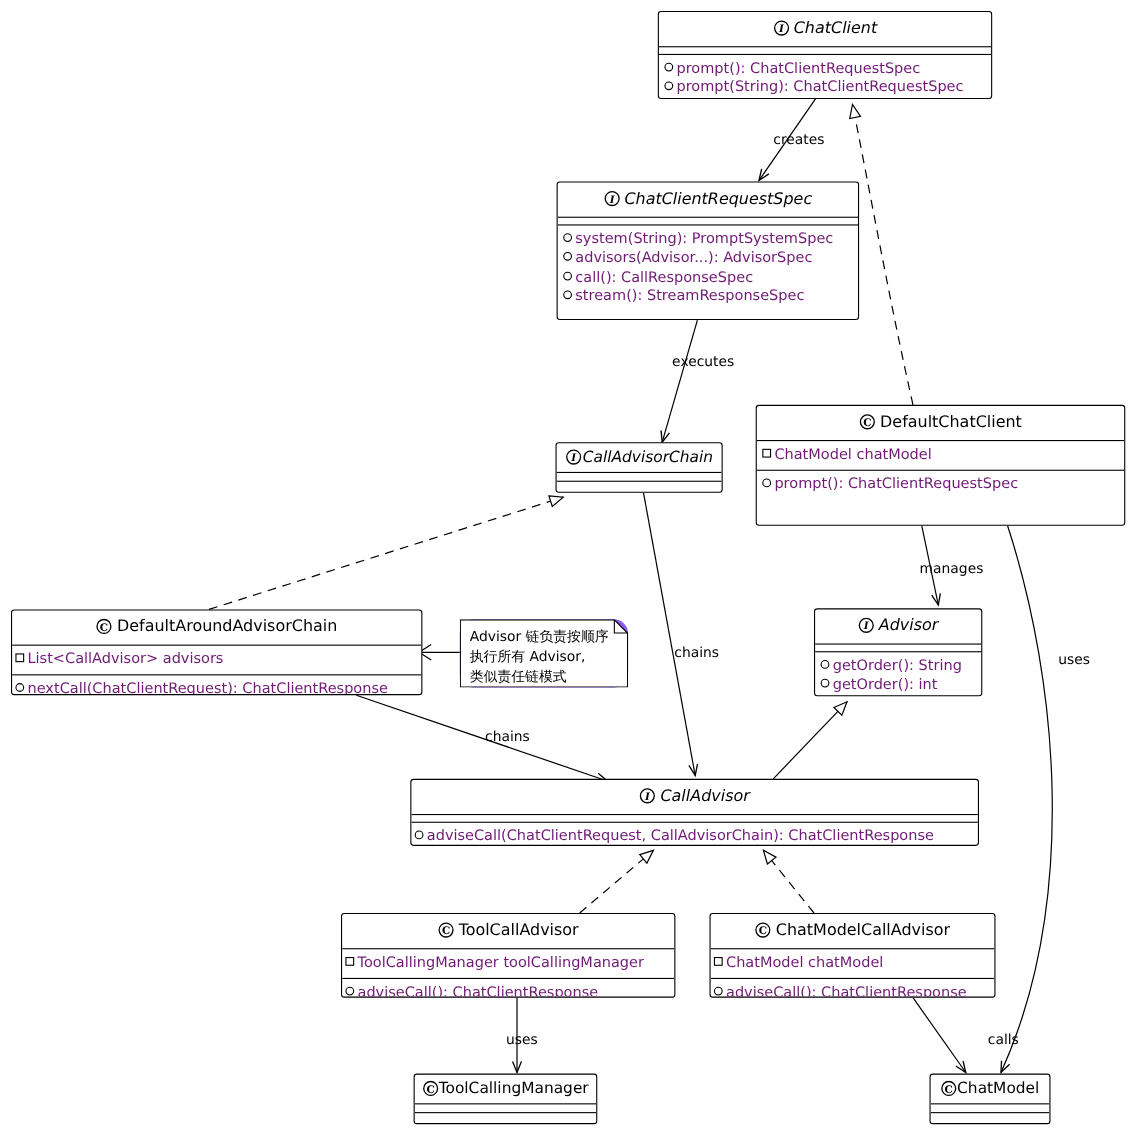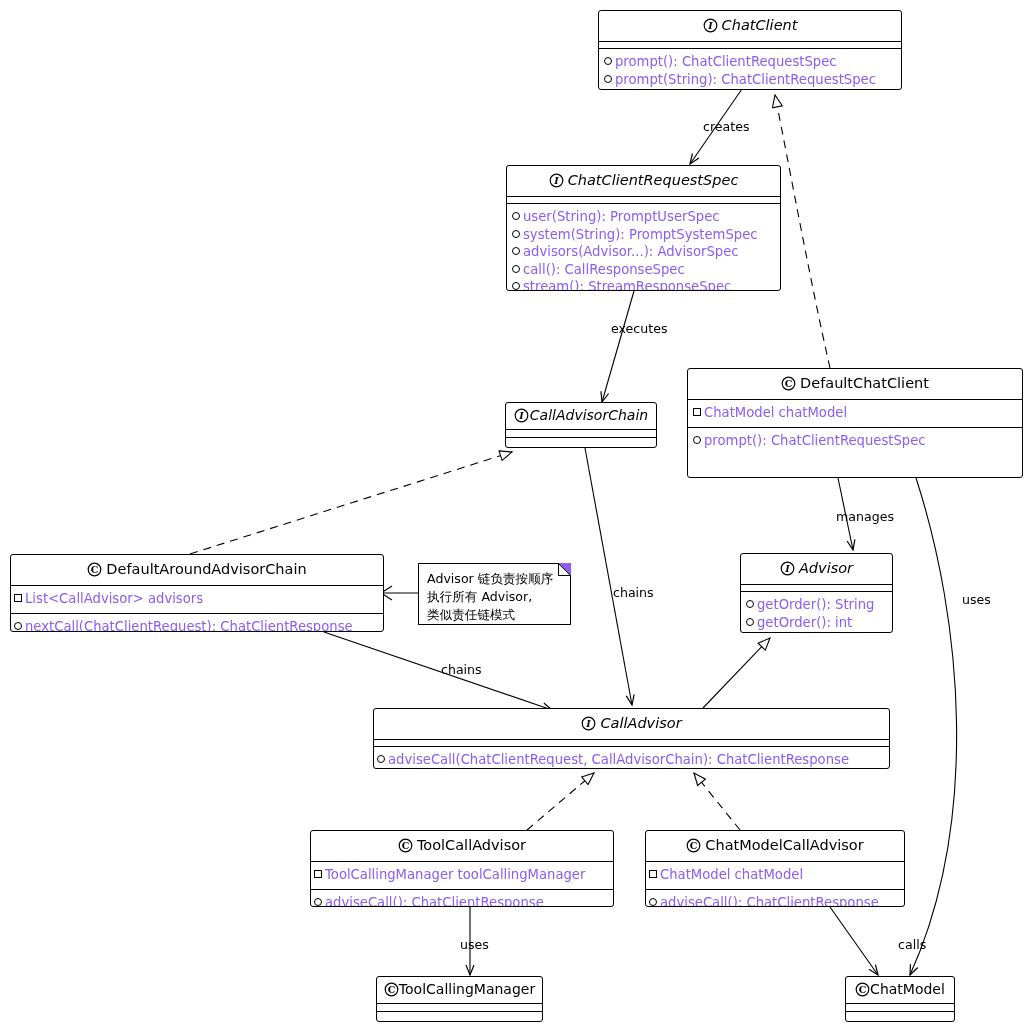--- a/index.html
+++ b/index.html
@@ -51,21 +51,21 @@
   .spacer-row {
     height: 7px;
   }
   .member-list {
     padding: 4px 5px 5px 5px;
   }
   .member {
     font-size: 13.2px;
     line-height: 17.5px;
     white-space: nowrap;
-    color: #8b5cf6;
+    color: #701a75;
     display: block;
   }
   .stereo {
     display: inline-block;
     position: relative;
     width: 15px;
     height: 15px;
     vertical-align: -3px;
     margin-right: 4px;
   }
@@ -92,20 +92,21 @@
     width: 6px;
     height: 6px;
     border: 1px solid #000;
     vertical-align: 1px;
     margin-right: 3px;
   }
   .note-box {
     position: absolute;
     box-sizing: border-box;
     background: #8b5cf6;
+    border-radius: 13px;
   }
   .note-box .note-text {
     position: absolute;
     left: 9px;
     top: 7px;
     font-size: 12.6px;
     line-height: 18px;
     color: #000000;
     white-space: pre;
   }
@@ -214,21 +215,20 @@
         <span class="stereo">
           <svg width="15" height="15" viewBox="0 0 15 15">
               <circle cx="7.5" cy="7.5" r="6.3" fill="none" stroke="#000" stroke-width="1.2"></circle>
               <text x="7.5" y="11.2" font-size="9.5" font-weight="bold" text-anchor="middle" font-family="DejaVu Serif, serif" fill="#000">I</text>
             </svg>
         </span><span>ChatClientRequestSpec</span>
       </div>
     </div>
     <div class="compartment spacer-row"></div>
     <div class="compartment member-list">
-      <span class="member"><span class="mk mk-op"></span><span>user(String): PromptUserSpec</span></span>
       <span class="member"><span class="mk mk-op"></span><span>system(String): PromptSystemSpec</span></span>
       <span class="member"><span class="mk mk-op"></span><span>advisors(Advisor...): AdvisorSpec</span></span>
       <span class="member"><span class="mk mk-op"></span><span>call(): CallResponseSpec</span></span>
       <span class="member"><span class="mk mk-op"></span><span>stream(): StreamResponseSpec</span></span>
     </div>
   </div>
 
   <div class="uml-box" style="left:687px; top:368px; width:336px; height:110px;">
     <div class="compartment">
       <div class="title-row">

